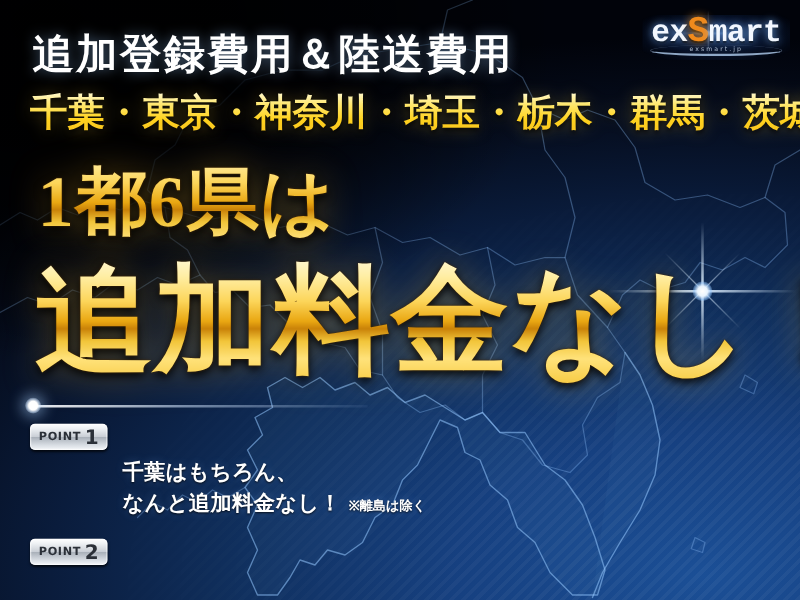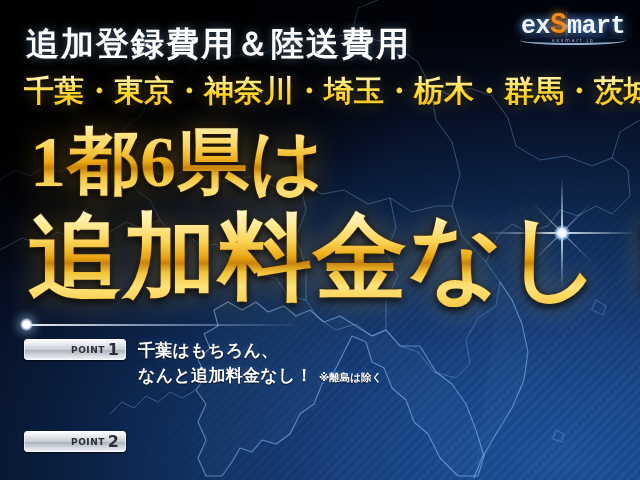--- a/index.html
+++ b/index.html
@@ -187,21 +187,21 @@
         #ffe27a 80%,
         #f7cb45 100%);
     -webkit-background-clip: text;
             background-clip: text;
     -webkit-text-fill-color: transparent;
     filter:
       drop-shadow(0 0 1px rgba(80,45,0,0.9))
       drop-shadow(0 3px 4px rgba(0,0,0,0.9))
       drop-shadow(0 0 14px rgba(255,190,40,0.28));
   }
-  #headline-big-1 { left: 30px; top: 113px; font-size: 72px; line-height: 98px; }
+  #headline-big-1 { left: 30px; top: 113px; font-size: 58px; line-height: 98px; }
   #headline-big-2 { left: 28px; top: 207px; font-size: 94px; line-height: 100px; }
 
   
   .divider {
     position: absolute;
     left: 26px;
     top: 324px;
     width: 268px;
     height: 2px;
     background: linear-gradient(to right, rgba(255,255,255,0.95) 0%, rgba(210,230,255,0.55) 45%, rgba(160,200,255,0.06) 100%);
@@ -232,21 +232,20 @@
     height: 21px;
     margin-top: 1px;
     border-radius: 4px;
     background: linear-gradient(to bottom, #ffffff 0%, #eef1f4 18%, #c9ced5 50%, #aab1ba 52%, #d9dee4 82%, #f4f6f9 100%);
     box-shadow: 0 1px 2px rgba(0,0,0,0.7), inset 0 0 0 1px rgba(255,255,255,0.6);
     display: flex;
     align-items: center;
     justify-content: center;
     gap: 3px;
     color: #2b3038;
-    padding-left: 40px;
   }
   .point-badge .lbl {
     font-family: "DejaVu Sans", sans-serif;
     font-weight: bold;
     font-size: 9px;
     letter-spacing: 0.5px;
   }
   .point-badge .num {
     font-family: "DejaVu Sans", sans-serif;
     font-weight: bold;
@@ -257,26 +256,28 @@
   .point-text {
     margin-left: 12px;
     color: #ffffff;
     font-family: "DejaVu Sans", "Liberation Sans", sans-serif;
     font-weight: bold;
     font-size: 17px;
     line-height: 25px;
     letter-spacing: 0.3px;
     text-shadow: 0 1px 2px rgba(0,0,0,0.85), 0 0 7px rgba(120,175,255,0.3);
     white-space: nowrap;
+    margin-top: 28px;
   }
   .point-text .note {
     font-size: 10.5px;
     font-weight: bold;
     letter-spacing: 0;
     margin-left: 6px;
+    font-family: Liberation Serif, serif;
   }
 </style>
 </head>
 <body>
 
 <div id="banner">
 
   <div class="bg-base"></div>
   <div class="bg-stripes"></div>
 

